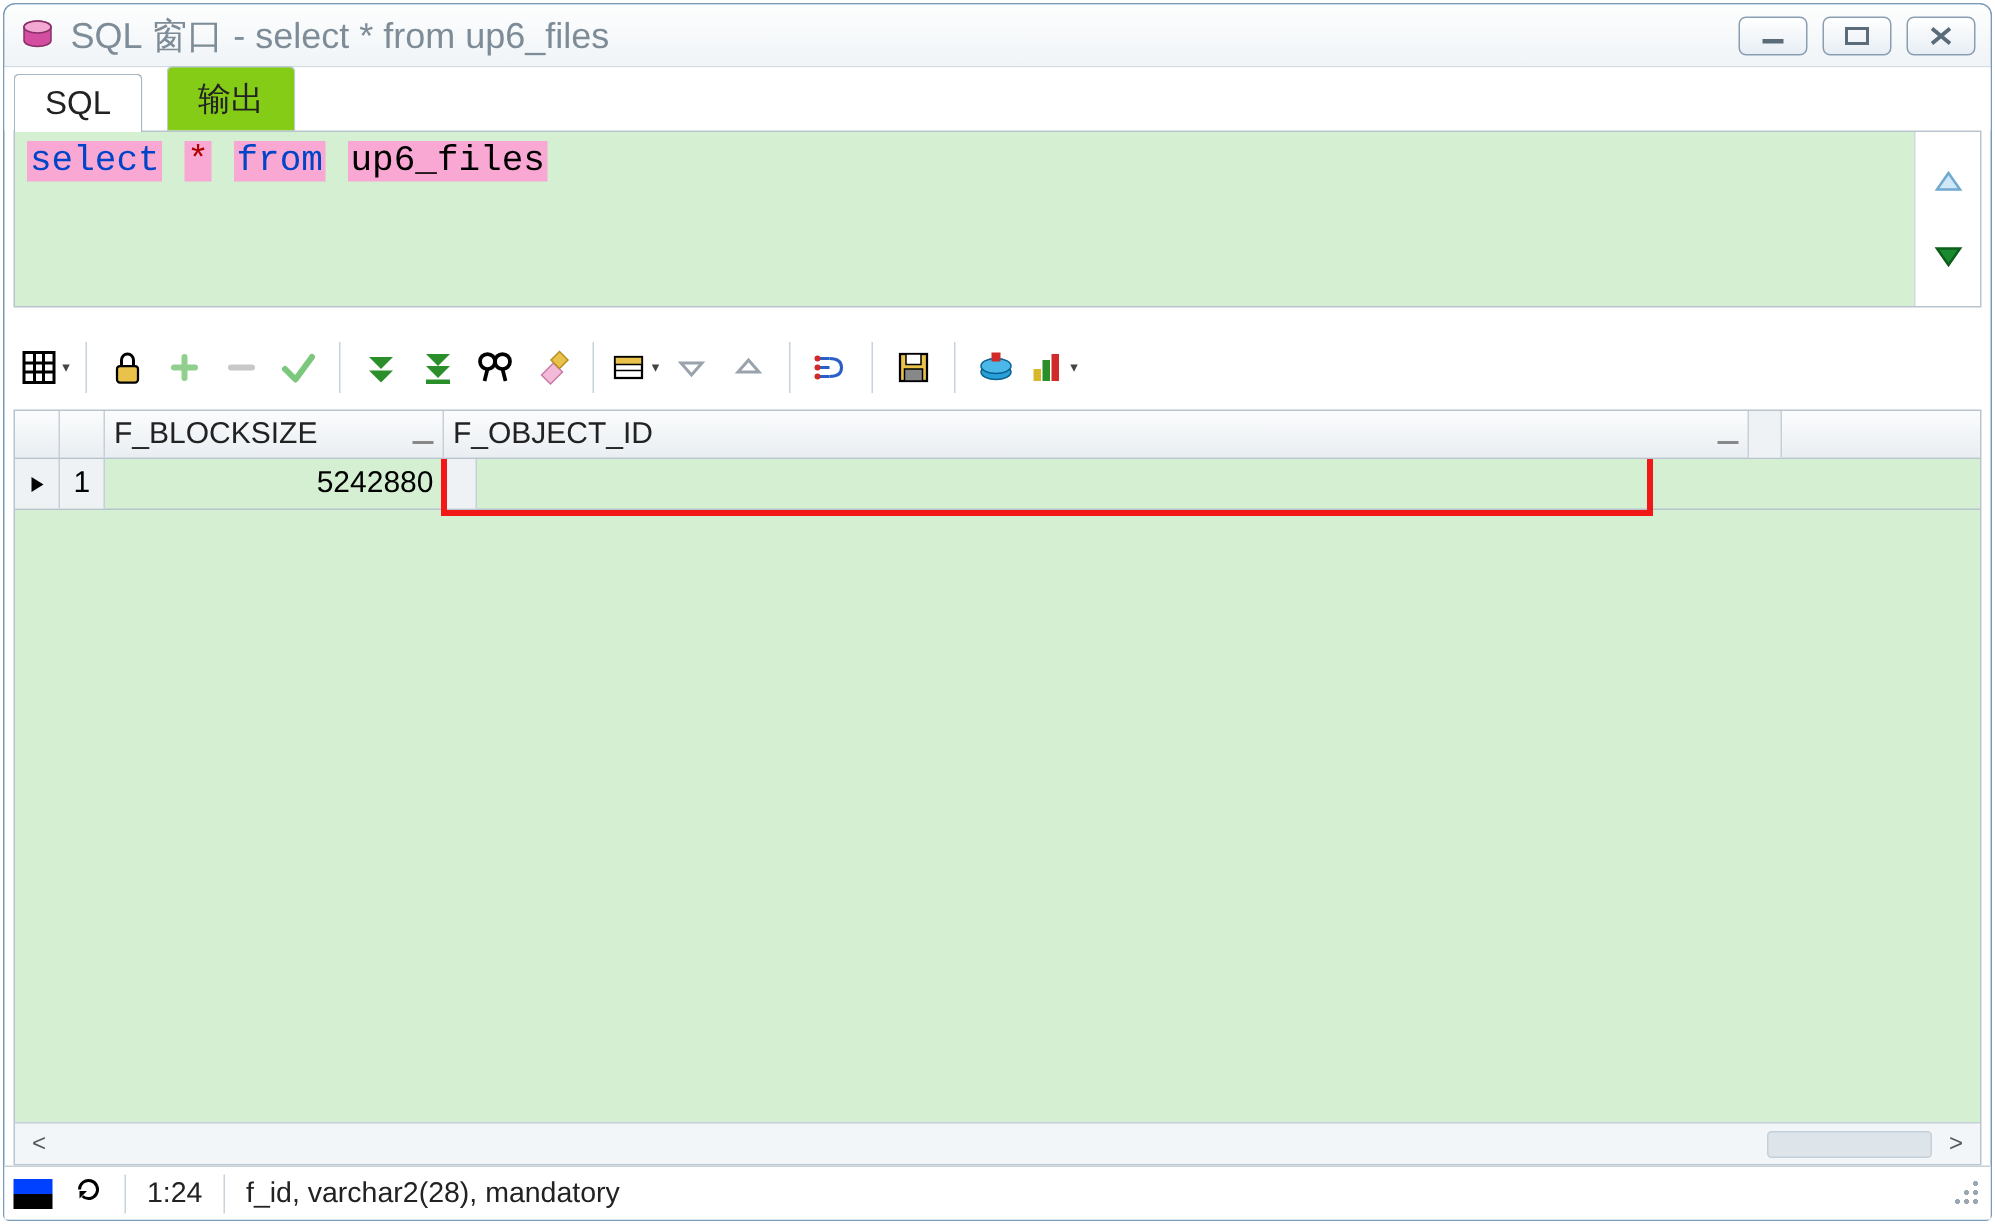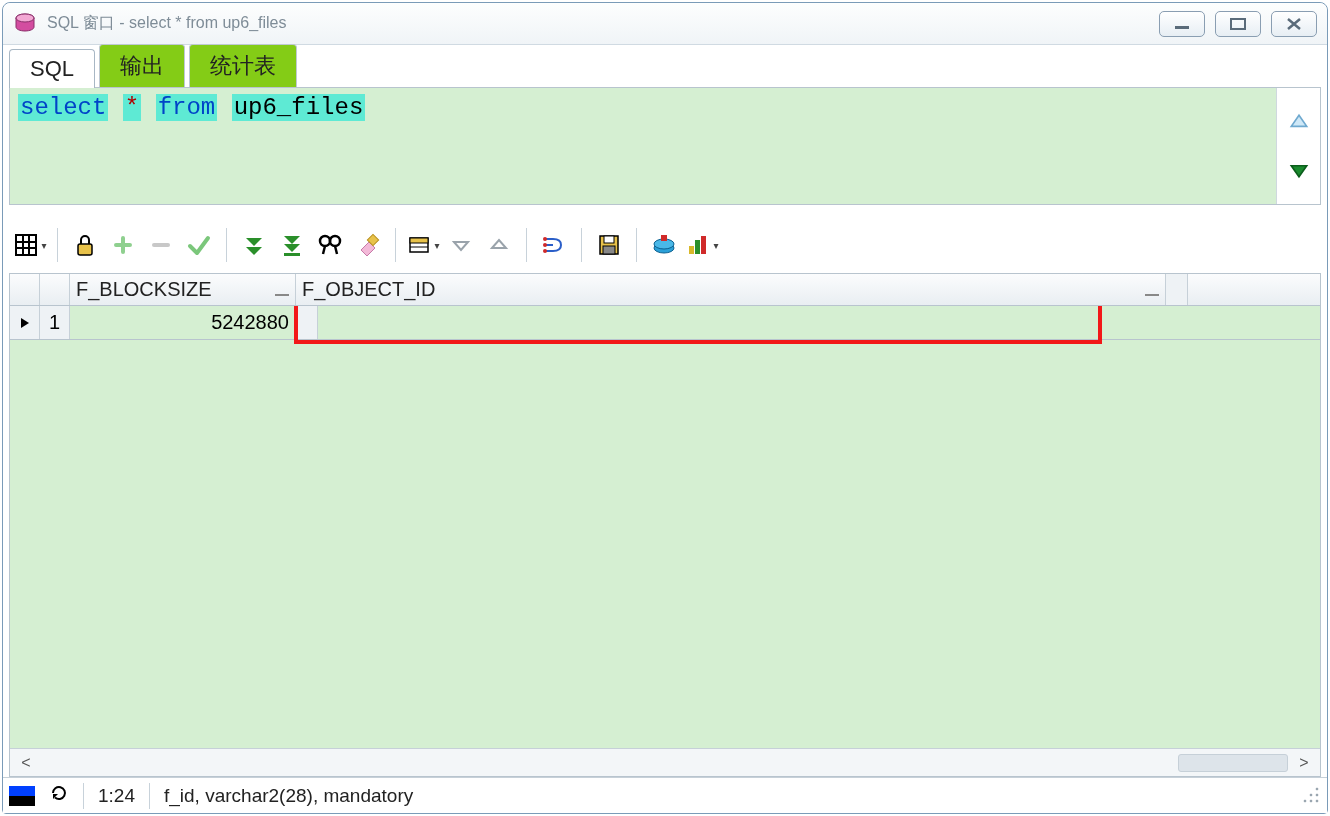--- a/index.html
+++ b/index.html
@@ -1,32 +1,32 @@
 <!DOCTYPE html>
 <html><head>
 <meta charset="utf-8">
 <style>
   * { box-sizing: border-box; margin: 0; padding: 0; }
   html, body { width: 1330px; height: 816px; font-family: "Segoe UI", Tahoma, sans-serif; background: #fff; overflow: hidden; }
   .window { width: 1326px; height: 812px; margin: 2px; border: 1px solid #7a9bb8; border-radius: 8px 8px 4px 4px; background: #fff; position: relative; display: flex; flex-direction: column; }
   
   .titlebar { height: 42px; background: linear-gradient(#fdfefe,#f0f4f7); border-bottom: 1px solid #d0dae2; display: flex; align-items: center; padding: 0 10px; border-radius: 8px 8px 0 0; }
   .titlebar .app-icon { width: 24px; height: 24px; margin-right: 10px; }
-  .titlebar .title-text { color: #7e8c97; font-size: 16px; font-weight: 400; flex: 1; white-space: nowrap; }
+  .titlebar .title-text { color: #7e8c97; font-size: 24px; font-weight: 400; flex: 1; white-space: nowrap; }
   .win-controls { display: flex; gap: 10px; }
   .win-btn { width: 46px; height: 26px; border: 1px solid #8a9eb2; border-radius: 5px; background: linear-gradient(#fff,#e7eef4); display: flex; align-items: center; justify-content: center; color: #5a6b7a; }
   .win-btn svg { width: 18px; height: 14px; }
   
-  .tabs { display: flex; align-items: flex-end; height: 42px; padding: 6px 6px 0 6px; gap: 4px; background: #fff; }
+  .tabs { display: flex; align-items: flex-end; height: 42px; padding: 6px 6px 0 6px; gap: 16px; background: #fff; }
   .tab { padding: 6px 20px 6px 20px; font-size: 22px; color: #222; border: 1px solid #bfc9d2; border-bottom: none; background: #84cc16; border-radius: 4px 4px 0 0; }
   .tab.active { background: #fff; border-color: #a8b7c4; position: relative; top: 1px; }
   
   .editor-row { display: flex; border: 1px solid #b8c4ce; margin: 0 6px; }
   .sql-editor { flex: 1; height: 116px; background: #d5efd2; padding: 6px 8px; font-family: Consolas, "Courier New", monospace; font-size: 24px; color: #000; overflow: hidden; }
-  .tok { background: #5eead4; padding: 0 2px; display: inline-block; }
+  .tok { background: #f9a8d4; padding: 0 2px; display: inline-block; }
   .tok.kw { color: #0044c8; }
   .tok.op { color: #b00000; }
   .tok.ident { color: #000; }
   .arrow-col { width: 44px; background: #fff; border-left: 1px solid #cfd8df; display: flex; flex-direction: column; align-items: center; justify-content: space-around; padding: 12px 0; }
   .arrow-col .nav-arrow { width: 22px; height: 22px; display:flex; align-items:center; justify-content:center; }
   
   .grid-toolbar { height: 48px; margin: 16px 6px 0 6px; display: flex; align-items: center; gap: 4px; padding: 0 4px; }
   .tb-sep { width: 1px; height: 34px; background: #c8d2da; margin: 0 6px; }
   .tb-btn { min-width: 34px; height: 34px; display: flex; align-items: center; justify-content: center; border-radius: 3px; }
   .tb-btn.drop::after { content: "▾"; font-size: 10px; color: #444; margin-left: 2px; }
@@ -97,21 +97,20 @@
         <svg viewBox="0 0 18 14">
             <path d="M3 2 L15 12 M15 2 L3 12" stroke="#5a6b7a" stroke-width="2.5" fill="none"></path>
           </svg>
       </div>
     </div>
   </div>
 
   <div class="tabs">
     <div class="tab active">SQL</div>
     <div class="tab">输出</div>
-    <div class="tab">统计表</div>
   </div>
 
   <div class="editor-row">
     <div class="sql-editor">
       <span class="tok kw">select</span>
       <span class="tok op">*</span>
       <span class="tok kw">from</span>
       <span class="tok ident">up6_files</span>
     </div>
     <div class="arrow-col">

